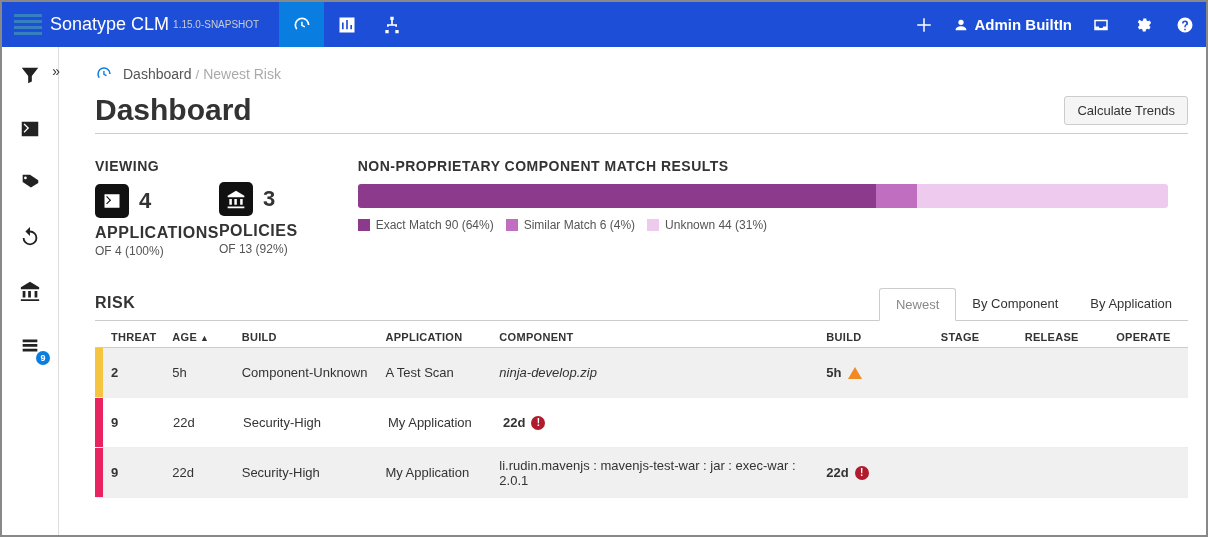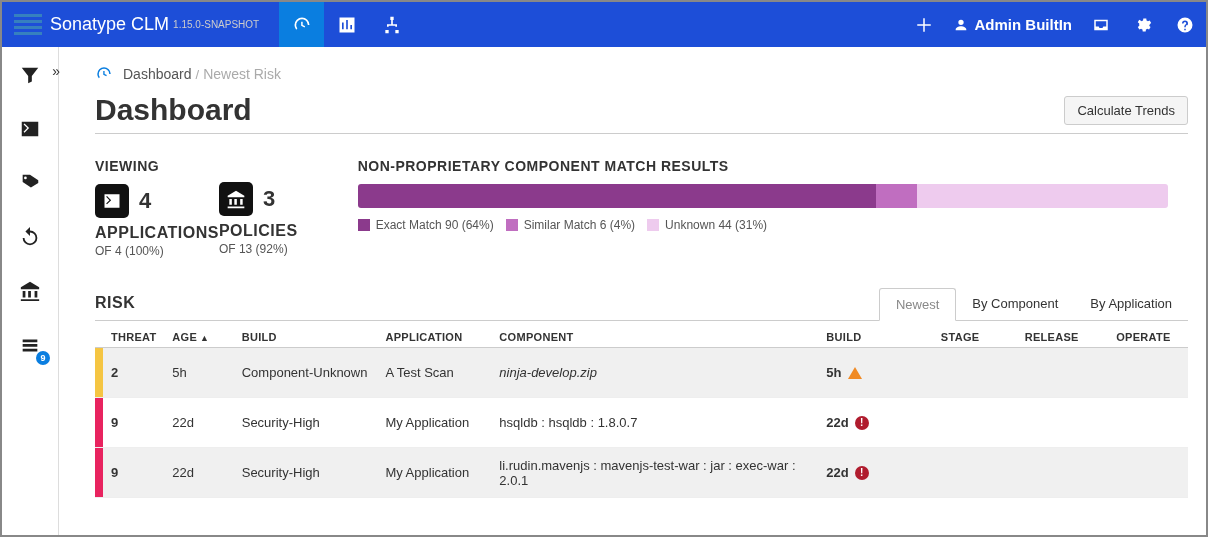--- a/index.html
+++ b/index.html
@@ -290,21 +290,20 @@
             <div class="col-stage"></div>
             <div class="col-release"></div>
             <div class="col-operate"></div>
           </div>
           <div class="row">
             <div class="threat-bar high"></div>
             <div class="col-threat bold">9</div>
             <div class="col-age">22d</div>
             <div class="col-policy">Security-High</div>
             <div class="col-app">My Application</div>
-            <div class="col-comp ">hsqldb : hsqldb : 1.8.0.7</div>
             <div class="col-build build-cell">
               <span class="bold">22d</span>
               <span class="err-circ">!</span>
             </div>
             <div class="col-stage"></div>
             <div class="col-release"></div>
             <div class="col-operate"></div>
           </div>
           <div class="row alt">
             <div class="threat-bar high"></div>

